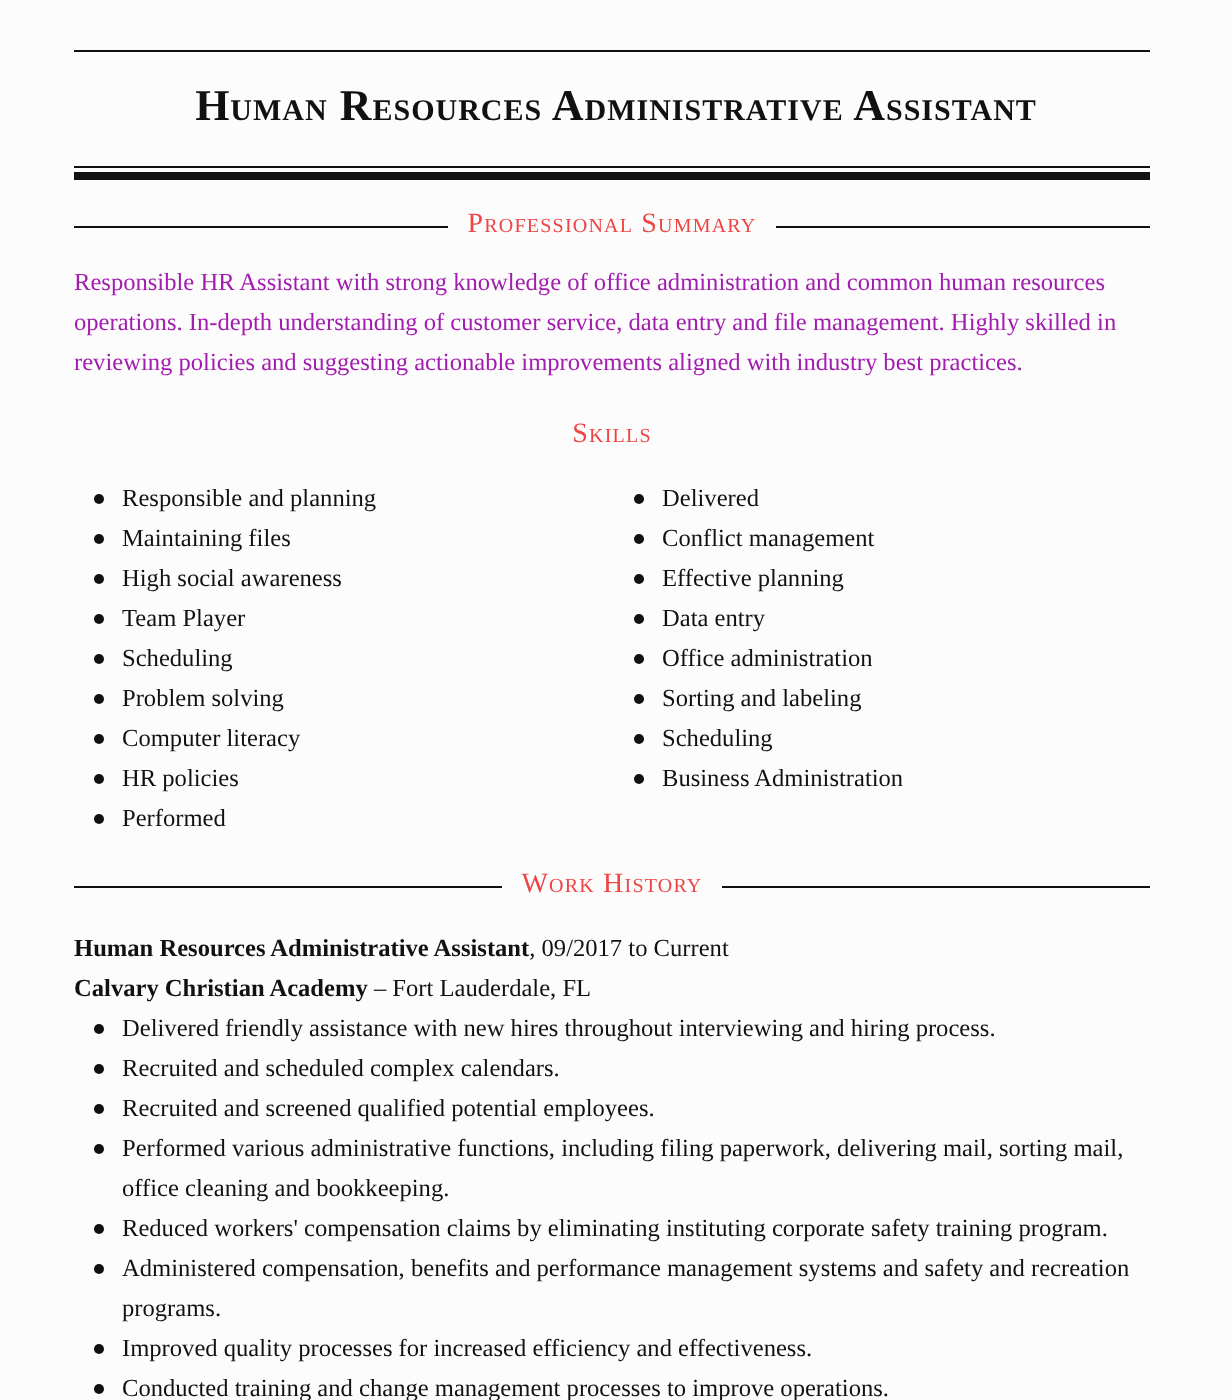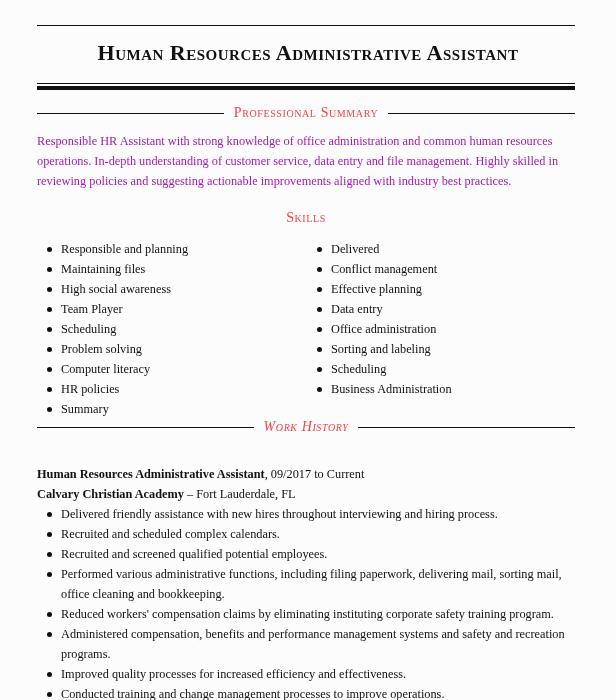--- a/index.html
+++ b/index.html
@@ -73,35 +73,35 @@
 
   <ul class="skills" style="top:239px;left:39px;width:260px;">
     <li>Responsible and planning</li>
     <li>Maintaining files</li>
     <li>High social awareness</li>
     <li>Team Player</li>
     <li>Scheduling</li>
     <li>Problem solving</li>
     <li>Computer literacy</li>
     <li>HR policies</li>
-    <li>Summary</li>
+    <li>Performed</li>
   </ul>
 
   <ul class="skills" style="top:239px;left:309px;width:260px;">
     <li>Delivered</li>
     <li>Conflict management</li>
     <li>Effective planning</li>
     <li>Data entry</li>
     <li>Office administration</li>
     <li>Sorting and labeling</li>
     <li>Scheduling</li>
     <li>Business Administration</li>
   </ul>
 
-  <div class="sec-head" style="top:417px;font-style:italic;">
+  <div class="sec-head" style="top:433px;">
     <span class="line"></span>
     <span class="label">Work History</span>
     <span class="line"></span>
   </div>
 
   <div class="job-line" style="top:464px;">
     <b>Human Resources Administrative Assistant</b><span>, 09/2017 to Current</span>
   </div>
   <div class="job-line" style="top:484px;">
     <b>Calvary Christian Academy</b><span> – Fort Lauderdale, FL</span>

